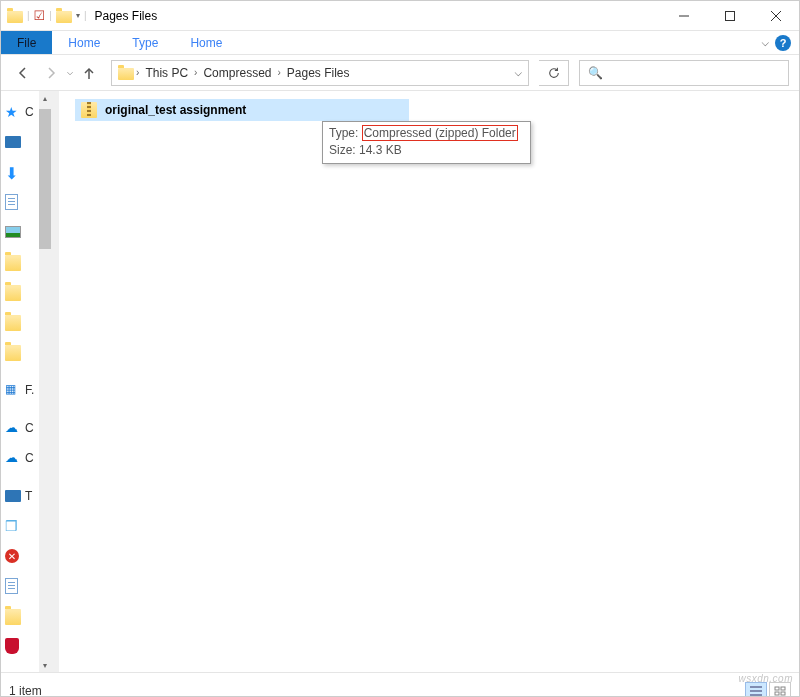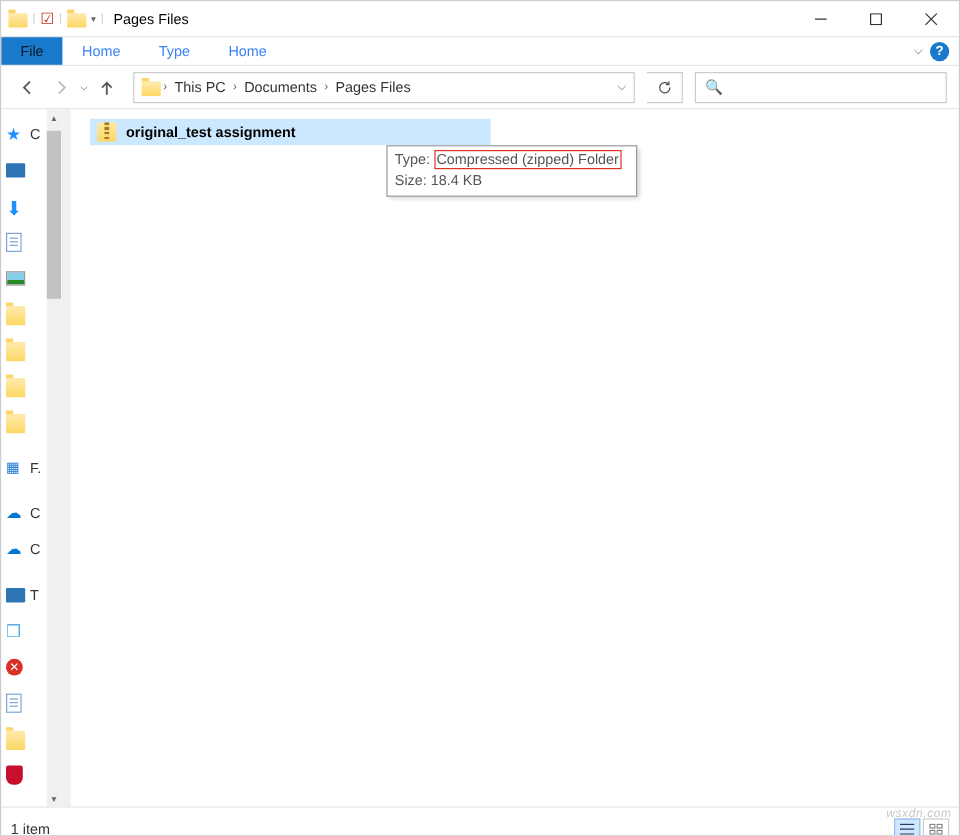--- a/index.html
+++ b/index.html
@@ -138,21 +138,21 @@
       <svg viewBox="0 0 14 14">
         <polyline points="3,7 7,3 11,7"></polyline>
         <line x1="7" y1="3" x2="7" y2="13"></line>
       </svg>
     </div>
   <div class="addr">
     <span class="folder-ico"></span>
     <span class="crumb-arrow">›</span>
     <span class="crumb">This PC</span>
     <span class="crumb-arrow">›</span>
-    <span class="crumb">Documents</span>
+    <span class="crumb">Compressed</span>
     <span class="crumb-arrow">›</span>
     <span class="crumb">Pages Files</span>
     <span class="addr-drop">⌵</span>
   </div>
   <div class="refresh-btn">
       <svg viewBox="0 0 14 14" width="12" height="12" stroke="#555" fill="none" stroke-width="1.3">
         <path d="M12 7a5 5 0 1 1-1.5-3.5"></path>
         <polyline points="11,1 11,4 8,4"></polyline>
       </svg>
     </div>
@@ -233,21 +233,21 @@
 
   <div class="main">
     <div class="v-scroll-gutter"></div>
     <div class="file-item">
       <span class="zip-ico"></span>
       <span class="file-name">original_test assignment</span>
     </div>
 
     <div class="tooltip">
       <div class="tt-row"><span>Type: </span><span class="hl">Compressed (zipped) Folder</span></div>
-      <div class="tt-row"><span>Size: </span><span>18.4 KB</span></div>
+      <div class="tt-row"><span>Size: </span><span>14.3 KB</span></div>
     </div>
   </div>
 </div>
 
 <div class="statusbar">
   <span>1 item</span>
   <div class="views">
     <div class="view-btn active">
         <svg width="12" height="10" stroke="#336" stroke-width="1">
           <line x1="0" y1="1" x2="12" y2="1"></line>

